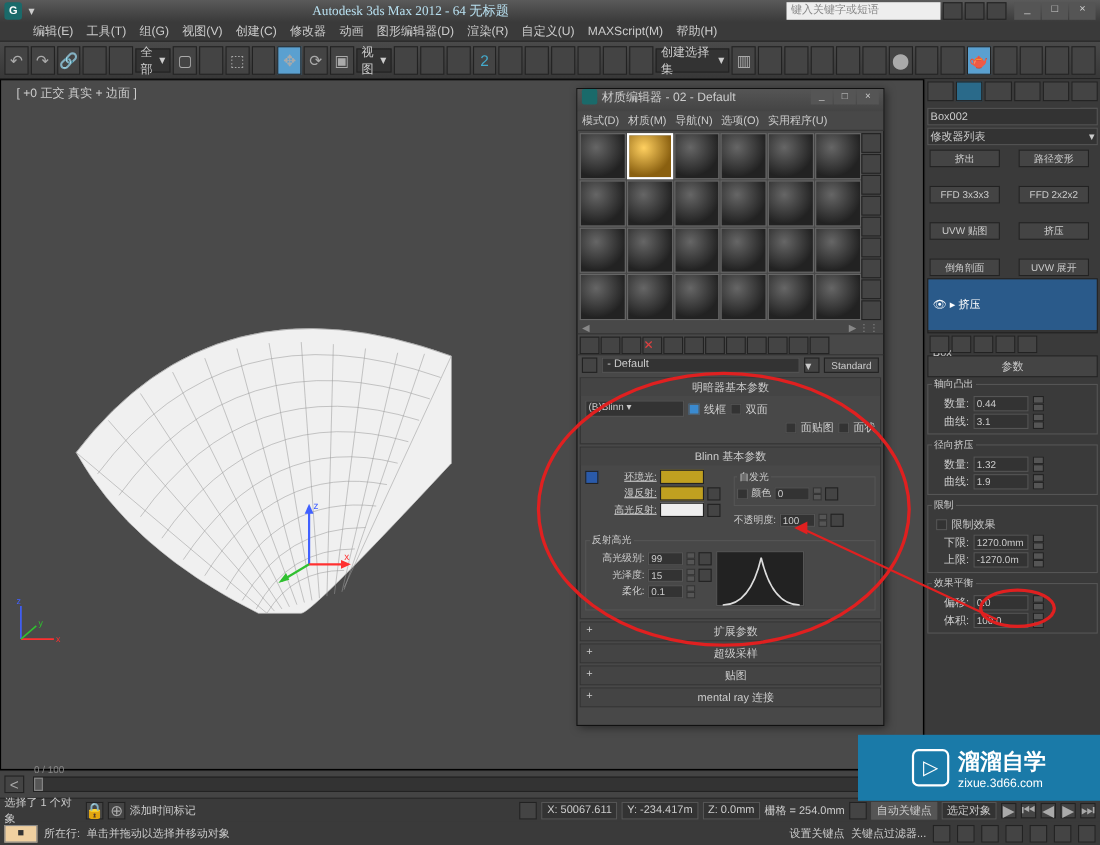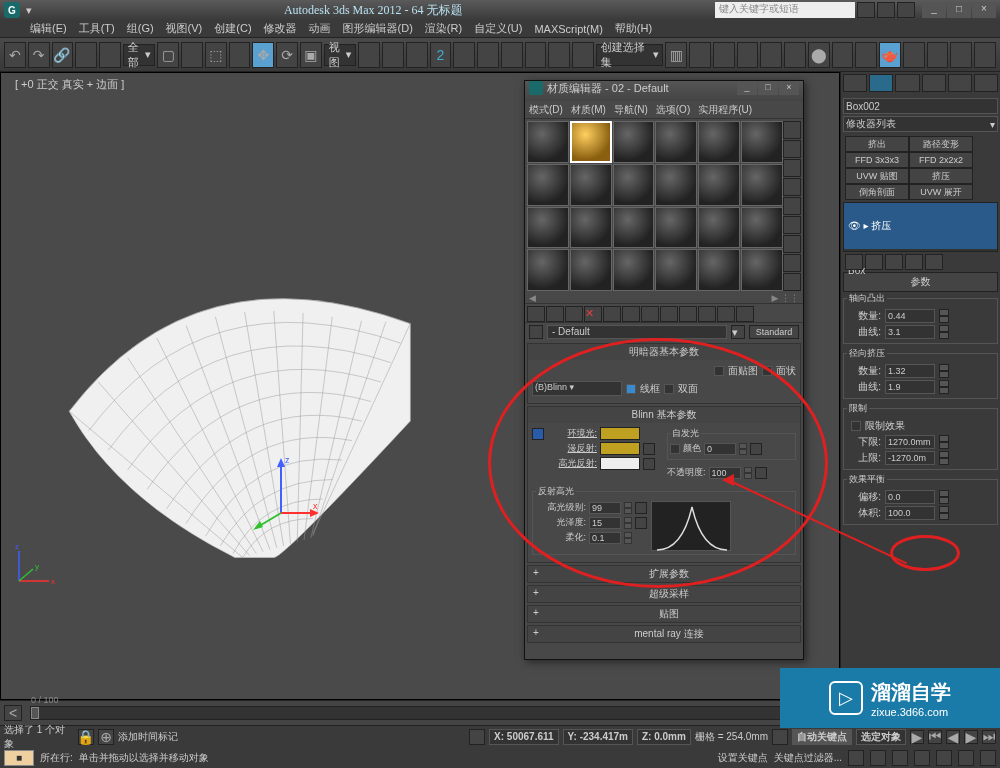--- a/index.html
+++ b/index.html
@@ -19,38 +19,38 @@
 .tdropdown { height:22px; background:#333; border:1px solid #222; color:#ccc; padding:0 4px; font-size:11px; display:flex; align-items:center;}
 .main-area { display: flex; height: 628px; }
 .viewport { flex: 1; background: #4a4a4a; position: relative; border:1px solid #000;}
 .vp-label { position:absolute; top:4px; left:14px; color:#ccc; font-size:11px;}
 .right-panel { width: 160px; background: #3a3a3a; padding: 2px; border-left:1px solid #222;}
 .rp-tabs { display:flex; gap:2px; margin-bottom:4px; height:20px;}
 .rp-tab { flex:1; height:18px; background:#444; border:1px solid #222;}
 .rp-tab.active { background:#2a6a8a;}
 .rp-input { width:100%; height:16px; background:#333; border:1px solid #555; color:#ccc; font-size:10px; padding:0 2px; margin-bottom:2px;}
 .rp-header { background:#444; text-align:center; font-size:10px; padding:2px; border:1px solid #222;}
-.rp-btns { display:flex; flex-wrap:wrap; gap:0; padding:2px;}
+.rp-btns { display:flex; flex-wrap:wrap; gap:17px; padding:2px;}
 .rp-btn { width:64px; height:16px; background:#444; border:1px solid #222; font-size:9px; text-align:center; line-height:14px; color:#ccc;}
 .rp-list { height:50px; background:#333; border:1px solid #222; font-size:10px;}
 .rp-list-item { padding:16px 4px; color:#ccc;}
 .rp-list-item.active { background:#2a5a8a; color:#fff;}
 .rp-row { display:flex; align-items:center; padding:1px 4px; gap:4px; font-size:10px;}
 .rp-row .lbl { width:30px; text-align:right;}
 .rp-spin { width:50px; height:14px; background:#333; border:1px solid #555; color:#ccc; font-size:9px; text-align:left; padding:0 2px; display:flex; align-items:center;}
 .rp-spinbtns { width:10px; display:flex; flex-direction:column;}
 .rp-spinbtns div { height:7px; background:#555; border:1px solid #222; font-size:6px; line-height:5px; text-align:center;}
 .rp-check { width:10px; height:10px; background:#333; border:1px solid #555;}
 .bottom-area { height:68px; background:#3a3a3a; border-top:1px solid #222;}
 .timeline { height:24px; background:#444; display:flex; align-items:center; padding:0 4px; position:relative;}
 .time-track { flex:1; height:14px; background:#333; margin:0 8px; position:relative; border:1px solid #222;}
 .time-track .key { position:absolute; left:0; width:8px; height:12px; background:#555; border:1px solid #888;}
 .time-label { font-size:9px; color:#888;}
 .status-bar { height:22px; background:#3a3a3a; display:flex; align-items:center; padding:0 4px; gap:4px; font-size:10px; border-top:1px solid #222;}
-.status-bar .field { height:16px; background:#333; border:1px solid #555; padding:0 4px; color:#ccc; display:flex; align-items:center;font-weight:bold;}
+.status-bar .field { height:16px; background:#333; border:1px solid #555; padding:0 4px; color:#ccc; display:flex; align-items:center;}
 .promptline { height:22px; display:flex; align-items:center; padding:0 4px; gap:6px; font-size:10px;}
 .promptline .pbtn { width:30px; height:16px; background:#f0d0a0; border:1px solid #888; color:#333; text-align:center; font-size:10px; line-height:14px;}
 
 
 .mat-editor { position:absolute; left:524px; top:80px; width:280px; height:580px; background:#484848; border:1px solid #111; box-shadow:2px 2px 8px rgba(0,0,0,0.5); z-index:50;}
 .mat-title { height:20px; background:linear-gradient(#555,#444); display:flex; align-items:flex-start; padding:0 4px; color:#ccc; font-size:11px;}
 .mat-title .icon { width:14px; height:14px; background:#1a6a6a; border-radius:2px; margin-right:4px;}
 .mat-title .txt { flex:1;}
 .mat-title .wbtn { width:20px; height:14px; background:#555; margin-left:1px; text-align:center; font-size:9px; line-height:12px;}
 .mat-menu { height:18px; background:#484848; display:flex; padding:0 4px; gap:8px; font-size:10px; align-items:center; border-bottom:1px solid #333;}
@@ -475,32 +475,32 @@
   <div class="mat-namebar">
     <div class="dd"></div>
     <div class="name">- Default</div>
     <div class="dd">▾</div>
     <div class="type">Standard</div>
   </div>
 
   <div class="mat-rollout">
     <div class="mat-rollout-h">明暗器基本参数</div>
     <div class="mat-rollout-b">
-      <div class="shader-row" style="justify-content:flex-end;">
-        <span class="chk"></span>
-          <span>面贴图</span>
-        <span class="chk"></span>
-          <span>面状</span>
-      </div>
       <div class="shader-row">
         <div class="shader-dd"><span>(B)Blinn</span> ▾</div>
         <span class="chk on"></span>
           <span>线框</span>
         <span class="chk"></span>
           <span>双面</span>
+      </div>
+      <div class="shader-row" style="justify-content:flex-end;">
+        <span class="chk"></span>
+          <span>面贴图</span>
+        <span class="chk"></span>
+          <span>面状</span>
       </div>
     </div>
   </div>
 
   <div class="mat-rollout">
     <div class="mat-rollout-h">Blinn 基本参数</div>
     <div class="mat-rollout-b">
       <div style="display:flex; gap:6px;">
         <div style="flex:1;text-decoration:underline;">
           <div class="param-row">

